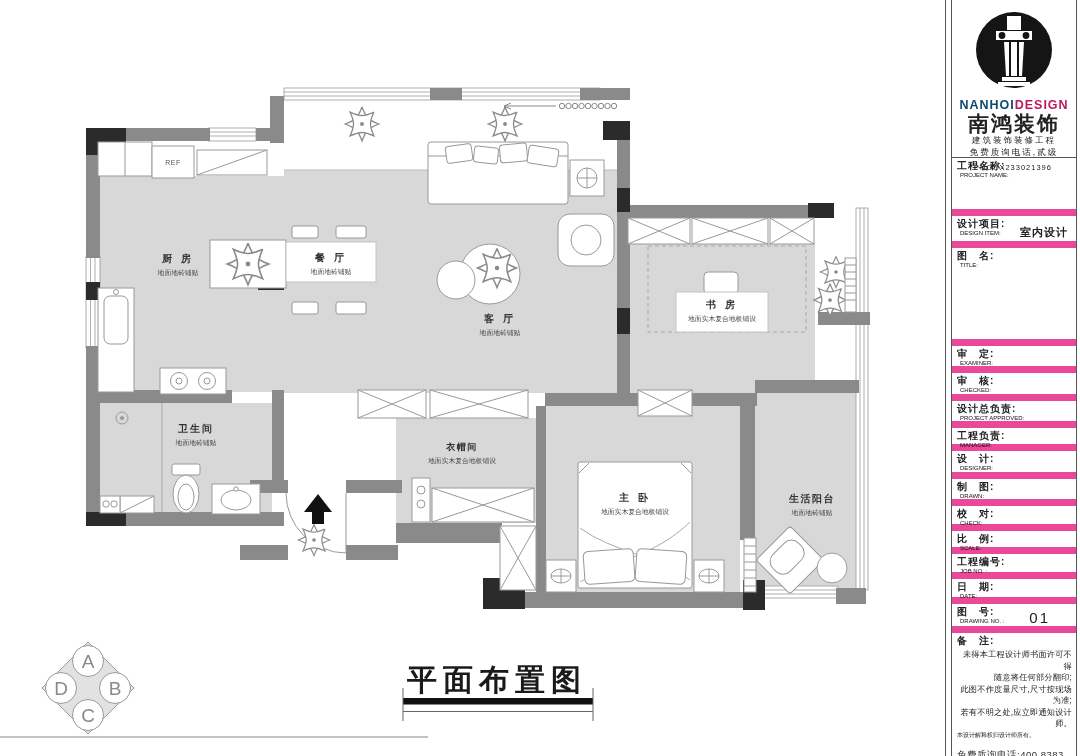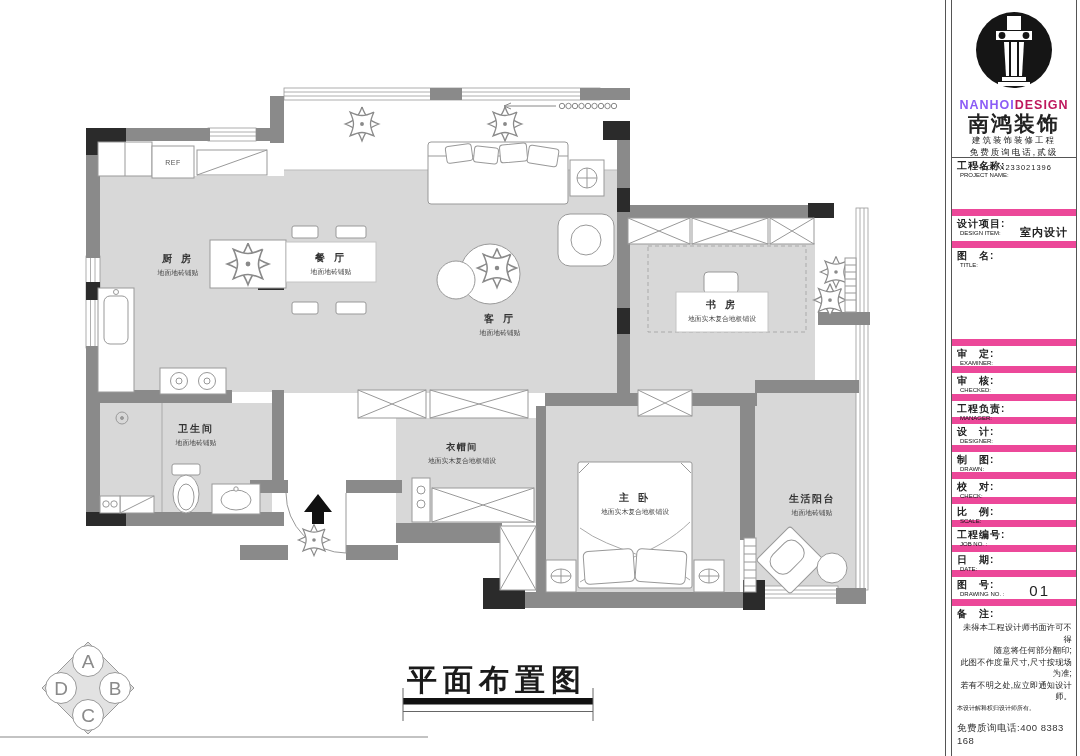--- a/index.html
+++ b/index.html
@@ -9,21 +9,21 @@
   
   .tb{position:absolute;left:945px;top:0;width:135px;height:756px;border-left:1px solid #555;}
   .tb-col{position:absolute;left:5px;top:0;width:126px;height:756px;border-left:1px solid #555;border-right:1px solid #555;box-sizing:border-box;}
   .tb-row{position:relative;border-bottom:7px solid #ec4899;box-sizing:border-box;padding:2px 4px 0 5px;}
   .tb-cn{font-size:10px;font-weight:bold;letter-spacing:1px;line-height:12px;}
   .tb-en{font-size:6px;letter-spacing:0;line-height:7px;color:#111;padding-left:3px;}
   .tb-val{position:absolute;right:8px;top:9px;font-size:11px;font-weight:bold;letter-spacing:1px;}
   .tb-val-big{position:absolute;right:26px;top:5px;font-size:15px;letter-spacing:2px;font-weight:normal;}
   .logo-row{height:157px;border-bottom:1px solid #555;position:relative;text-align:center;}
   .brand-en{font-size:12.5px;font-weight:bold;letter-spacing:1px;margin-top:-2px;}
-  .brand-en .lt{color:#8b5cf6;}
+  .brand-en .lt{color:#0c4a6e;}
   .brand-en .bd{color:#be185d;}
   .brand-cn{font-size:21px;font-weight:bold;letter-spacing:2px;line-height:23px;}
   .brand-s1{font-size:8.5px;letter-spacing:2px;margin-top:0;}
   .brand-s2{font-size:8.5px;letter-spacing:2px;}
   .brand-no{font-size:7.5px;letter-spacing:1px;margin-top:4px;}
   .notes-row{height:123px;border-bottom:none;}
   .note-line{font-size:8.2px;line-height:11.5px;letter-spacing:0.2px;text-align:right;}
   .note-small{font-size:6px;line-height:9px;color:#222;margin-top:1px;}
   .note-phone{font-size:9.5px;letter-spacing:0.5px;margin-top:9px;color:#333;}
 </style>
@@ -381,20 +381,24 @@
         <div class="tb-en">TITLE:</div>
       </div>
       <div class="tb-row" style="height:27px">
         <div class="tb-cn">审　定:</div>
         <div class="tb-en">EXAMINER:</div>
       </div>
       <div class="tb-row" style="height:28px">
         <div class="tb-cn">审　核:</div>
         <div class="tb-en">CHECKED:</div>
       </div>
+      <div class="tb-row" style="height:27px">
+        <div class="tb-cn">设计总负责:</div>
+        <div class="tb-en">PROJECT APPROVED:</div>
+      </div>
       <div class="tb-row" style="height:23px">
         <div class="tb-cn">工程负责:</div>
         <div class="tb-en">MANAGER:</div>
       </div>
       <div class="tb-row" style="height:28px">
         <div class="tb-cn">设　计:</div>
         <div class="tb-en">DESIGNER:</div>
       </div>
       <div class="tb-row" style="height:27px">
         <div class="tb-cn">制　图:</div>

